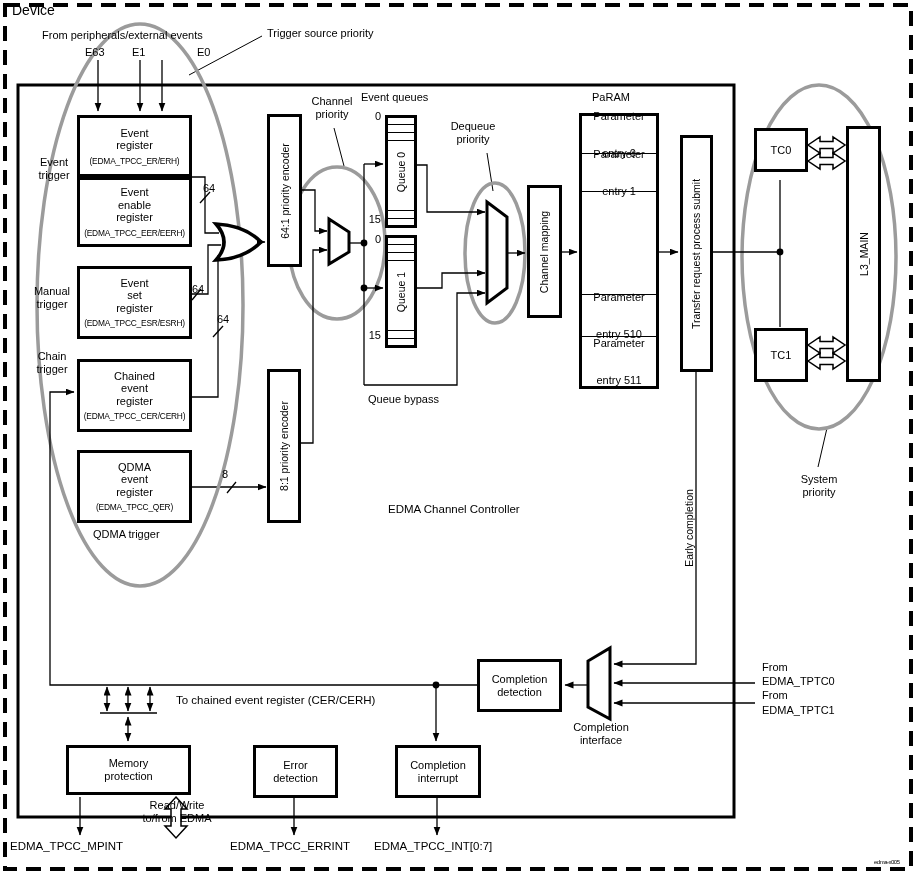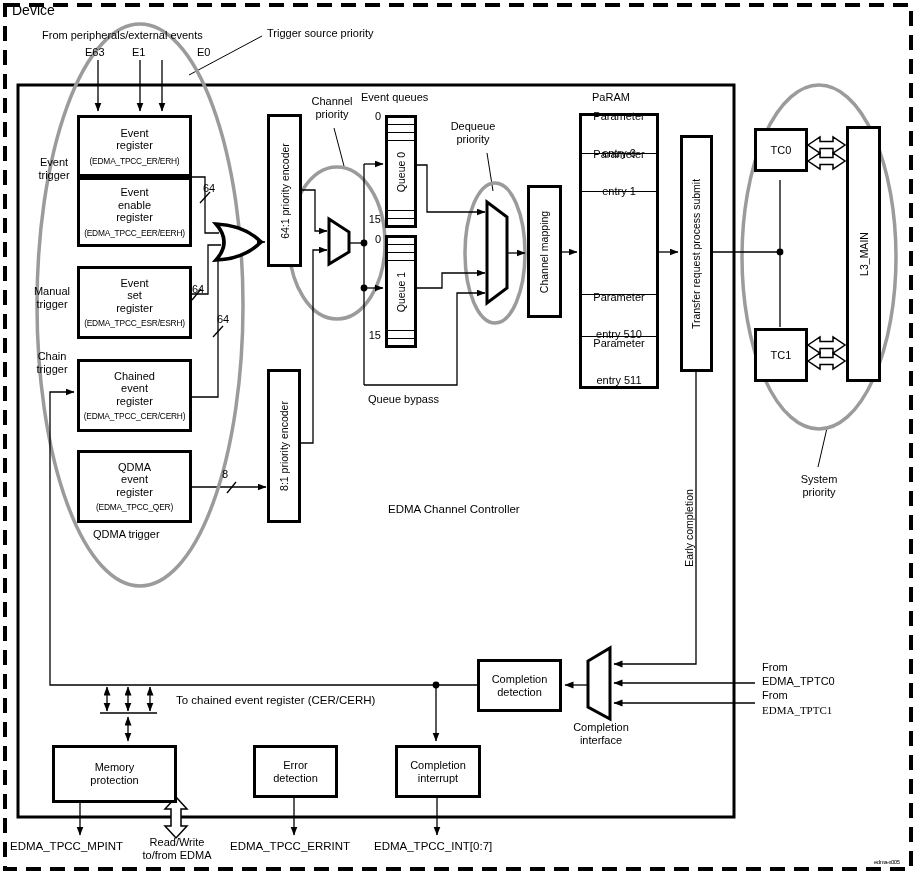--- a/index.html
+++ b/index.html
@@ -284,38 +284,38 @@
     <div>Completion</div>
     <div>detection</div>
   </div>
   <div class="stack" style="left:563px;top:721px;width:76px;">
     <div>Completion</div>
     <div>interface</div>
   </div>
   <div class="lbl" style="left:762px;top:661px;">From</div>
   <div class="lbl" style="left:762px;top:675px;">EDMA_TPTC0</div>
   <div class="lbl" style="left:762px;top:689px;">From</div>
-  <div class="lbl" style="left:762px;top:704px;font-family:Liberation Serif, serif;">EDMA_TPTC1</div>
+  <div class="lbl" style="left:762px;top:704px;">EDMA_TPTC1</div>
   <div class="lbl med" style="left:176px;top:662px;margin-top:32px;">To chained event register (CER/CERH)</div>
 
-  <div class="box" style="left:52px;top:745px;width:125px;height:58px;">
+  <div class="box" style="left:66px;top:745px;width:125px;height:50px;">
     <div>Memory</div>
     <div>protection</div>
   </div>
   <div class="box" style="left:253px;top:745px;width:85px;height:53px;">
     <div>Error</div>
     <div>detection</div>
   </div>
   <div class="box" style="left:395px;top:745px;width:86px;height:53px;">
     <div>Completion</div>
     <div>interrupt</div>
   </div>
 
   <div class="lbl med" style="left:10px;top:840px;">EDMA_TPCC_MPINT</div>
-  <div class="stack" style="left:136px;top:836px;width:82px;">
+  <div class="stack" style="left:136px;top:799px;width:82px;">
     <div>Read/Write</div>
     <div>to/from EDMA</div>
   </div>
   <div class="lbl med" style="left:230px;top:840px;">EDMA_TPCC_ERRINT</div>
   <div class="lbl med" style="left:374px;top:840px;">EDMA_TPCC_INT[0:7]</div>
 
   <div class="wm" style="left:874px;top:859px;">edma-x005</div>
 </div>
 
 </body></html>

